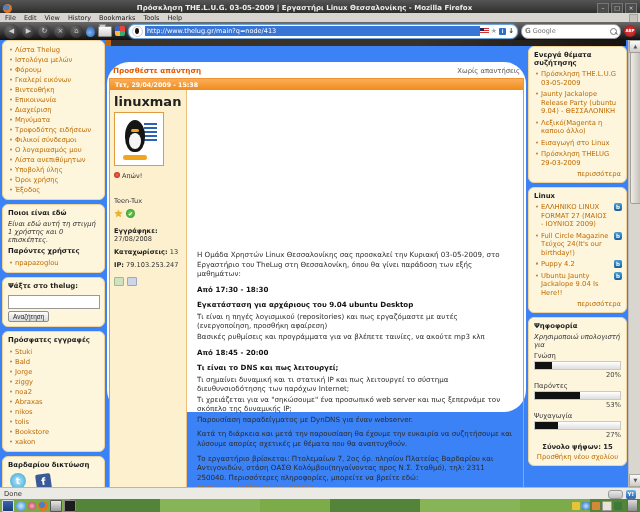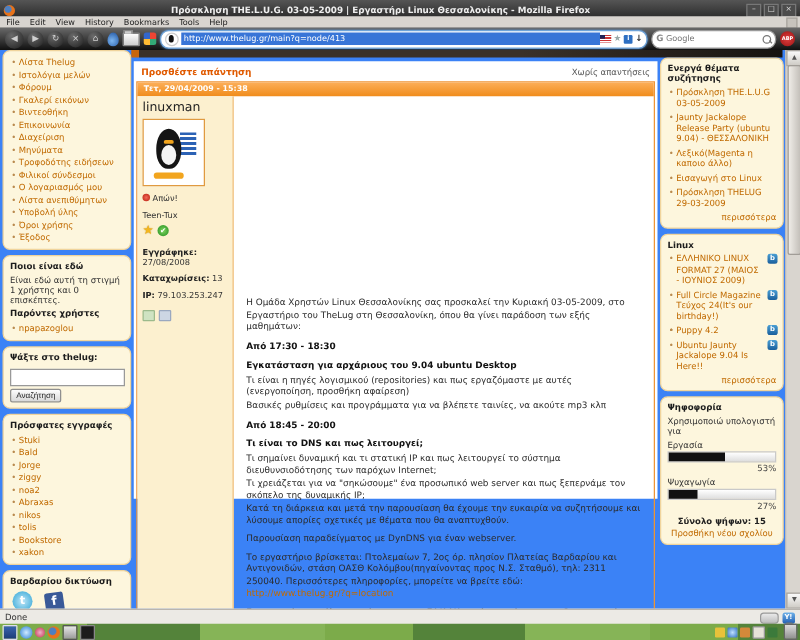--- a/index.html
+++ b/index.html
@@ -51,21 +51,21 @@
                 font-family:"DejaVu Sans",sans-serif;}
   .mag-icon{width:5px;height:5px;border:1px solid #777;border-radius:50%;position:relative;}
   .mag-icon::after{content:"";position:absolute;left:4px;top:4px;width:3px;height:1px;background:#777;transform:rotate(45deg);}
   .abp-icon{width:12px;height:12px;border-radius:50%;background:radial-gradient(#e04040,#9c1212);
             color:#fff;font-size:4px;font-weight:bold;text-align:center;line-height:12px;flex:0 0 auto;}
   
   .page{position:absolute;top:40px;left:0;width:628px;height:447px;background:#3b82f6;overflow:hidden;}
   .banner-strip{position:absolute;left:105px;top:0;width:521px;height:6px;
                 background:linear-gradient(90deg,#c9650a 0 6px,#3a3129 6px 60%,#171310);}
   .col-left{position:absolute;left:2px;top:0;width:103px;}
-  .col-main{position:absolute;left:107px;top:9px;width:419px;height:350px;background:#fff;}
+  .col-main{position:absolute;left:107px;top:22px;width:419px;height:350px;background:#fff;border-radius:22px;}
   .col-right{position:absolute;left:528px;top:6px;width:99px;}
   .box{background:#fdf6dd;border:1px solid #f0d49c;border-radius:6px;padding:4px 5px;margin-bottom:4px;
        font-size:6.8px;color:#333;}
   .box h4{margin:0 0 3px;font-size:6.9px;color:#1c1c1c;}
   .box a,.olink{color:#c06a00;text-decoration:none;}
   .blist{margin:0;padding:0;list-style:none;}
   .blist li{padding-left:7px;position:relative;line-height:10px;}
   .blist li::before{content:"•";position:absolute;left:1px;color:#b98a4e;}
   .blist.sp li{margin-bottom:3px;line-height:8.5px;}
   .more-link{display:block;text-align:right;margin-top:2px;color:#c06a00;}
@@ -80,30 +80,30 @@
   
   .post-top{display:flex;justify-content:space-between;align-items:center;padding:4px 6px 3px;}
   .add-reply{color:#e05a00;font-weight:bold;font-size:7.2px;text-decoration:none;}
   .no-replies{color:#555;font-size:6.8px;}
   .post{margin:0 2px;border:1px solid #ef9434;}
   .datebar{height:11px;background:linear-gradient(#fcae58,#f08c1c);color:#fff;font-size:6.3px;
            font-weight:bold;line-height:11px;padding-left:5px;}
   .postrow{display:flex;min-height:398px;}
   .usercol{width:68px;flex:0 0 auto;background:#fcf0cf;border-right:1px solid #f0c080;
            padding:3px 4px;font-size:6.6px;color:#333;}
-  .username{font-weight:normal;font-size:10px;color:#222;margin:1px 0 3px;}
+  .username{font-weight:bold;font-size:13px;color:#222;margin:1px 0 3px;}
   .avatar{width:48px;height:52px;background:#fff;border:1px solid #e09a40;position:relative;margin-bottom:6px;}
   .avatar .flagstripes{position:absolute;right:6px;top:10px;width:13px;height:19px;
           background:repeating-linear-gradient(180deg,#2c62b5 0 2px,#fff 2px 4px);}
   .avatar .pbody{position:absolute;left:10px;top:7px;width:20px;height:32px;background:#151515;
           border-radius:50% 50% 45% 45%;}
   .avatar .belly{position:absolute;left:14px;top:20px;width:12px;height:16px;background:#f4f4f4;border-radius:50%;}
   .avatar .beak{position:absolute;left:16px;top:16px;width:8px;height:3px;background:#f2a51e;border-radius:2px;}
   .avatar .feet{position:absolute;left:8px;bottom:5px;width:24px;height:5px;background:#f2a51e;border-radius:3px;}
-  .status-line{display:flex;align-items:flex-start;gap:2px;margin-bottom:5px;}
+  .status-line{display:flex;align-items:flex-start;gap:2px;margin-bottom:17px;}
   .dot-red{width:6px;height:6px;border-radius:50%;background:radial-gradient(#f26a5a,#b71a0a);}
   .badges{display:flex;align-items:center;gap:3px;margin:3px 0 8px;}
   .star-badge{color:#f3b61f;font-size:10px;text-shadow:0 0 1px #b5820a;}
   .check-badge{width:9px;height:9px;border-radius:50%;background:radial-gradient(#7fd65e,#1e8a1e);
                color:#fff;font-size:6px;line-height:9px;text-align:center;}
   .ucol-label{font-weight:bold;color:#222;}
   .ucol-block{margin-bottom:5px;}
   .mini-icons{display:flex;gap:3px;margin-top:8px;}
   .mini-icon{width:8px;height:7px;border-radius:1px;}
   .mini-icon.a{background:#cfe3c2;border:1px solid #9cba8c;}
@@ -112,21 +112,21 @@
   .postbody .spacer{height:158px;}
   .postbody p{margin:0 0 5px;}
   .postbody p.b{font-weight:bold;color:#111;margin:6px 0 2px;}
   .postbody p.tight{margin-bottom:1px;}
   .postbody a{color:#c06a00;text-decoration:none;}
   
   .topic-active{color:#c42e04;}
   .linux-item{position:relative;padding-right:12px;}
   .b-badge{position:absolute;right:-1px;top:0;width:8px;height:8px;background:linear-gradient(#4a9fd4,#1a5f9c);
            border-radius:2px;color:#fff;font-size:5.5px;font-weight:bold;text-align:center;line-height:8px;}
-  .poll-q{margin:0 0 3px;}
+  .poll-q{margin:0 0 3px;font-style:italic;}
   .poll-opt{margin-bottom:2px;}
   .poll-track{height:7px;background:linear-gradient(#fff,#dedede);border:1px solid #c9c9c9;margin:1px 0;}
   .poll-fill{height:100%;background:#111;}
   .poll-pct{text-align:right;color:#444;margin-bottom:3px;}
   .poll-total{text-align:center;font-weight:bold;margin:4px 0 2px;color:#222;}
   .poll-link{display:block;text-align:center;color:#c06a00;}
   
   .vscroll{position:absolute;left:628px;top:40px;width:12px;height:447px;background:#d9d5cf;border-left:1px solid #bbb;}
   .scroll-btn{position:absolute;left:0;width:11px;height:11px;background:linear-gradient(#fafafa,#cfccc6);
               border:1px solid #a9a5a0;font-size:5px;text-align:center;line-height:10px;color:#555;}
@@ -235,21 +235,21 @@
           <li><a class="olink">Φιλικοί σύνδεσμοι</a></li>
           <li><a class="olink">Ο λογαριασμός μου</a></li>
           <li><a class="olink">Λίστα ανεπιθύμητων</a></li>
           <li><a class="olink">Υποβολή ύλης</a></li>
           <li><a class="olink">Όροι χρήσης</a></li>
           <li><a class="olink">Έξοδος</a></li>
         </ul>
       </div>
       <div class="box">
         <h4>Ποιοι είναι εδώ</h4>
-        <div style="">Είναι εδώ αυτή τη στιγμή 1 χρήστης και 0 επισκέπτες.</div>
+        <div style="font-style:italic;">Είναι εδώ αυτή τη στιγμή 1 χρήστης και 0 επισκέπτες.</div>
         <h4 style="margin-top:3px;">Παρόντες χρήστες</h4>
         <ul class="blist">
           <li><a class="olink">npapazoglou</a></li>
         </ul>
       </div>
       <div class="box searchbox-side">
         <h4>Ψάξτε στο thelug:</h4>
         <input type="text" style="">
         <button class="side-btn">Αναζήτηση</button>
       </div>
@@ -324,22 +324,22 @@
             <div class="spacer"></div>
             <p>Η Ομάδα Χρηστών Linux Θεσσαλονίκης σας προσκαλεί την Κυριακή 03-05-2009, στο Εργαστήριο του TheLug στη Θεσσαλονίκη, όπου θα γίνει παράδοση των εξής μαθημάτων:</p>
             <p class="b">Από 17:30 - 18:30</p>
             <p class="b">Εγκατάσταση για αρχάριους του 9.04 ubuntu Desktop</p>
             <p class="tight">Τι είναι η πηγές λογισμικού (repositories) και πως εργαζόμαστε με αυτές (ενεργοποίηση, προσθήκη αφαίρεση)</p>
             <p>Βασικές ρυθμίσεις και προγράμματα για να βλέπετε ταινίες, να ακούτε mp3 κλπ</p>
             <p class="b">Από 18:45 - 20:00</p>
             <p class="b">Τι είναι το DNS και πως λειτουργεί;</p>
             <p class="tight">Τι σημαίνει δυναμική και τι στατική IP και πως λειτουργεί το σύστημα διευθυνσιοδότησης των παρόχων Internet;</p>
             <p class="tight">Τι χρειάζεται για να "σηκώσουμε" ένα προσωπικό web server και πως ξεπερνάμε τον σκόπελο της δυναμικής IP;</p>
+            <p>Παρουσίαση παραδείγματος με DynDNS για έναν webserver.</p>
             <p>Κατά τη διάρκεια και μετά την παρουσίαση θα έχουμε την ευκαιρία να συζητήσουμε και λύσουμε απορίες σχετικές με θέματα που θα αναπτυχθούν.</p>
-            <p>Παρουσίαση παραδείγματος με DynDNS για έναν webserver.</p>
             <p class="tight">Το εργαστήριο βρίσκεται: Πτολεμαίων 7, 2ος όρ. πλησίον Πλατείας Βαρδαρίου και Αντιγονιδών, στάση ΟΑΣΘ Κολόμβου(πηγαίνοντας προς Ν.Σ. Σταθμό), τηλ: 2311 250040. Περισσότερες πληροφορίες, μπορείτε να βρείτε εδώ:</p>
             <p><a>http://www.thelug.gr/?q=location</a></p>
             <p class="tight">Σας περιμένουμε όλους, χρήστες και μη ΕΛ/ΛΑΚ για ένα ευχάριστο και δημιουργικό απόγευμα.</p>
 
           </div>
         </div>
       </div>
     </div>
 
     <div class="col-right">
@@ -362,21 +362,28 @@
           <li class="linux-item"><span class="b-badge">b</span></li>
           <li class="linux-item"><a class="olink">Puppy 4.2</a><span class="b-badge">b</span></li>
           <li class="linux-item"><a class="olink">Ubuntu Jaunty Jackalope 9.04 Is Here!!</a><span class="b-badge">b</span></li>
         </ul>
         <a class="more-link">περισσότερα</a>
       </div>
       <div class="box">
         <h4>Ψηφοφορία</h4>
         <div class="poll-q">Χρησιμοποιώ υπολογιστή για</div>
         <div class="poll-opt">
-          <div>Εργασία</div>
+          <div>Γνώση</div>
+          <div class="poll-track">
+              <div class="poll-fill" style="width: 20%;"></div>
+            </div>
+          <div class="poll-pct">20%</div>
+        </div>
+        <div class="poll-opt">
+          <div>Παρόντες</div>
           <div class="poll-track">
               <div class="poll-fill" style="width: 53%;"></div>
             </div>
           <div class="poll-pct">53%</div>
         </div>
         <div class="poll-opt">
           <div>Ψυχαγωγία</div>
           <div class="poll-track">
               <div class="poll-fill" style="width: 27%;"></div>
             </div>

